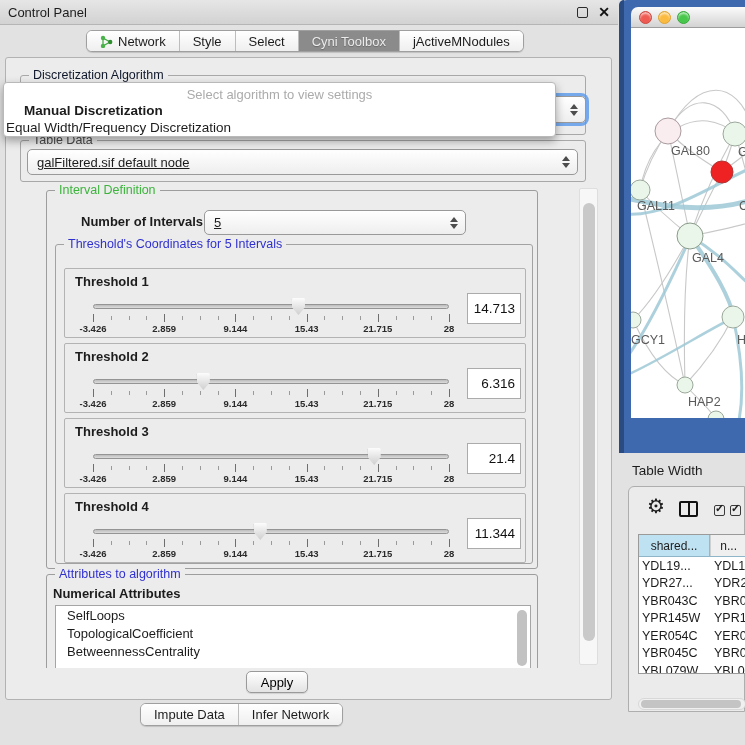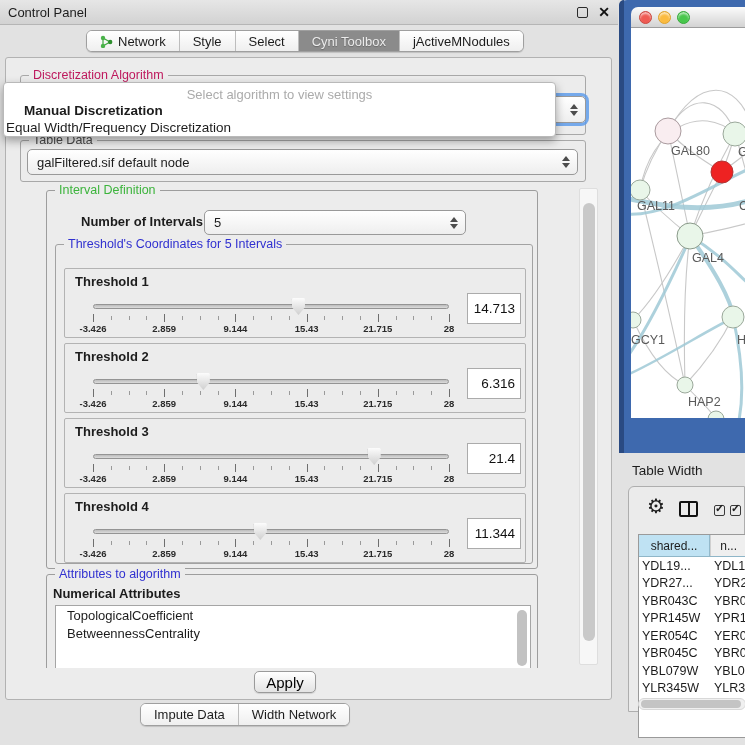--- a/index.html
+++ b/index.html
@@ -22,24 +22,24 @@
               border-right:1px solid #bdbdbd; background:linear-gradient(#ffffff,#efefef); white-space:nowrap; }
   .seg .tab:last-child { border-right:none; }
   .seg .tab.active { background:#8b8b8b; color:#ebebeb; text-shadow:0 1px 1px rgba(0,0,0,.25); }
 
   .panel { left:5px; top:57px; width:607px; height:643px; background:#ececec;
            border:1px solid #b2b2b2; border-radius:3px; }
 
   .groupbox { position:absolute; border:1px solid #a8a8a8; border-radius:3px; }
   .grouptitle { position:absolute; top:-8px; left:8px; background:#ececec; padding:0 4px;
                 font-size:12.5px; white-space:nowrap; }
-  .t-green { color:#3cb43c; } .t-blue { color:#3030d0; } .t-gray { color:#be185d; } .t-dark { color:#4a4a4a; }
+  .t-green { color:#3cb43c; } .t-blue { color:#3030d0; } .t-gray { color:#0f172a; } .t-dark { color:#4a4a4a; }
 
   .combo { position:absolute; background:linear-gradient(#ffffff,#eeeeee); border:1px solid #999;
-           border-radius:5px; font-size:13px; display:flex; align-items:center; padding:0 9px; }
+           border-radius:5px; font-size:13px; display:flex; align-items:center; padding:0 9px;text-decoration:underline; }
   .spinner { position:absolute; right:7px; top:50%; transform:translateY(-50%);
              display:flex; flex-direction:column; gap:2px; }
   .spinner .up { width:0;height:0;border-left:4px solid transparent;border-right:4px solid transparent;border-bottom:5px solid #4c4c4c; }
   .spinner .dn { width:0;height:0;border-left:4px solid transparent;border-right:4px solid transparent;border-top:5px solid #4c4c4c; }
   .focusring { box-shadow:0 0 0 3px rgba(88,152,235,.8); }
 
   .popup { left:3px; top:82px; width:553px; height:55px; background:#fff;
            border:1px solid #b9b9b9; border-radius:4px; box-shadow:0 4px 10px rgba(0,0,0,.35); z-index:30; }
   .popup .prompt { text-align:center; color:#ababab; font-size:13px; padding-top:4px; }
   .popup .item { font-size:13.5px; padding:1px 2px 0 2px; line-height:16px; }
@@ -70,43 +70,43 @@
   .val-field { position:absolute; left:402px; top:24px; width:54px; height:31px; border:1px solid #ababab;
                background:#fff; font-size:13.5px; text-align:right; padding-right:5px;
                font-family:"Liberation Sans",sans-serif; color:#111; }
 
   .attr-list { position:absolute; left:8px; top:30px; width:476px; height:80px; background:#fff;
                border:1px solid #a5a5a5; overflow:hidden; }
   .attr-list .row { font-size:13px; padding:1.5px 0 1.5px 11px; }
   .attr-scroll { position:absolute; right:3px; top:4px; width:10px; height:56px; border-radius:5px; background:#c2c2c2; }
 
   .apply-btn { left:246px; top:671px; width:62px; height:22px; border:1px solid #9a9a9a; border-radius:5px;
-               background:linear-gradient(#ffffff,#e3e3e3); font-size:15px; display:flex;
-               align-items:center; justify-content:center; box-shadow:0 1px 1px rgba(0,0,0,.12);margin-left:8px; }
+               background:linear-gradient(#ffffff,#e3e3e3); font-size:13px; display:flex;
+               align-items:center; justify-content:center; box-shadow:0 1px 1px rgba(0,0,0,.12); }
 
   
   .net-frame { left:619px; top:0; width:126px; height:453px; background:#3e69ae; border-radius:8px 0 0 0; }
   .net-frame .edge { position:absolute; left:0; top:0; width:5px; height:100%; background:#2a4a82; border-radius:8px 0 0 0; }
   .net-title { position:absolute; left:12px; top:7px; width:114px; height:21px; border-radius:7px 0 0 0;
                background:linear-gradient(#fbfbfb,#d3d3d3); border-bottom:1px solid #9d9d9d;
                display:flex; align-items:center; padding-left:8px; gap:6px; }
   .light { width:13px; height:13px; border-radius:50%; border:1px solid rgba(0,0,0,.25);
            box-shadow:inset 0 2px 2px rgba(255,255,255,.6); }
   .net-canvas { position:absolute; left:12px; top:28px; width:114px; height:390px; background:#fff; overflow:hidden; }
 
   
   .tp-title { left:632px; top:463px; font-size:13.5px; }
   .tp-win { left:628px; top:486px; width:117px; height:226px; background:#ebebeb;
             border:1px solid #aeaeae; border-radius:6px 0 0 0; }
   .gear { position:absolute; left:18px; top:8px; font-size:20px; color:#1d1d1d; line-height:22px; }
   .cols-icon { position:absolute; left:50px; top:14px; width:19px; height:16px; border:2px solid #111; border-radius:2px; }
   .cols-icon::after { content:""; position:absolute; left:50%; top:0; width:2px; height:100%; background:#111; transform:translateX(-50%); }
   .chk { position:absolute; top:18px; width:11px; height:11px; border:1.5px solid #3a3a3a; border-radius:2px; }
   .chk::after { content:"✓"; position:absolute; left:0px; top:-4px; font-size:11px; font-weight:bold; color:#222; }
-  .tp-table { position:absolute; left:9px; top:47px; width:108px; height:204px; background:#fff;
+  .tp-table { position:absolute; left:9px; top:47px; width:108px; height:140px; background:#fff;
               border:1px solid #9a9a9a; overflow:hidden; }
   .tp-head { display:flex; height:22px; border-bottom:1px solid #8fb6c8; }
   .tp-head .c1 { width:71px; background:#bfe2f3; border-right:1px solid #93b9cb; font-size:12px;
                  display:flex; align-items:center; justify-content:center; }
   .tp-head .c2 { flex:1; background:#efefef; font-size:12px; display:flex; align-items:center;
                  justify-content:flex-end; padding-right:8px; border-left:1px solid #d0d0d0; }
   .tp-row { display:flex; height:17.5px; font-size:12.5px; align-items:center; }
   .tp-row .c1 { width:71px; padding-left:3px; overflow:hidden; white-space:nowrap; }
   .tp-row .c2 { flex:1; padding-left:4px; overflow:hidden; white-space:nowrap; }
   .tp-hscroll { position:absolute; left:9px; top:211px; width:108px; height:12px; background:#f0f0f0;
@@ -354,40 +354,41 @@
         <input class="val-field" readonly="" value="11.344" style="">
       </div>
     </div>
   </div>
 
   <div class="groupbox" style="left:33px; top:389px; width:492px; height:110px; border-color:#9d9d9d;">
     <span class="grouptitle t-blue">Attributes to algorithm</span>
     <span class="numlabel" style="left:6px; top:11px;">Numerical Attributes</span>
     <div class="attr-list">
       <div class="attr-list-items">
+          <div class="row">SelfLoops</div>
           <div class="row">TopologicalCoefficient</div>
           <div class="row">BetweennessCentrality</div>
         </div>
       <div class="attr-scroll"></div>
     </div>
   </div>
 </div>
 
 <div class="abs scrollbar-v">
   <div class="thumb"></div>
 </div>
 
 <button class="abs apply-btn">Apply</button>
 
 <div class="abs seg" style="left:140px; top:703px; height:23px;">
   <div class="tab">
       <span>Impute Data</span>
     </div>
   <div class="tab">
-      <span>Width Network</span>
+      <span>Infer Network</span>
     </div>
 </div>
 
 <div class="abs net-frame">
   <div class="edge"></div>
   <div class="net-title">
     <span class="light" style="background: rgb(239, 91, 83); border-color: rgb(201, 74, 66);"></span>
     <span class="light" style="background: rgb(251, 187, 64); border-color: rgb(221, 163, 47);"></span>
     <span class="light" style="background: rgb(72, 199, 76); border-color: rgb(55, 169, 60);"></span>
   </div>

